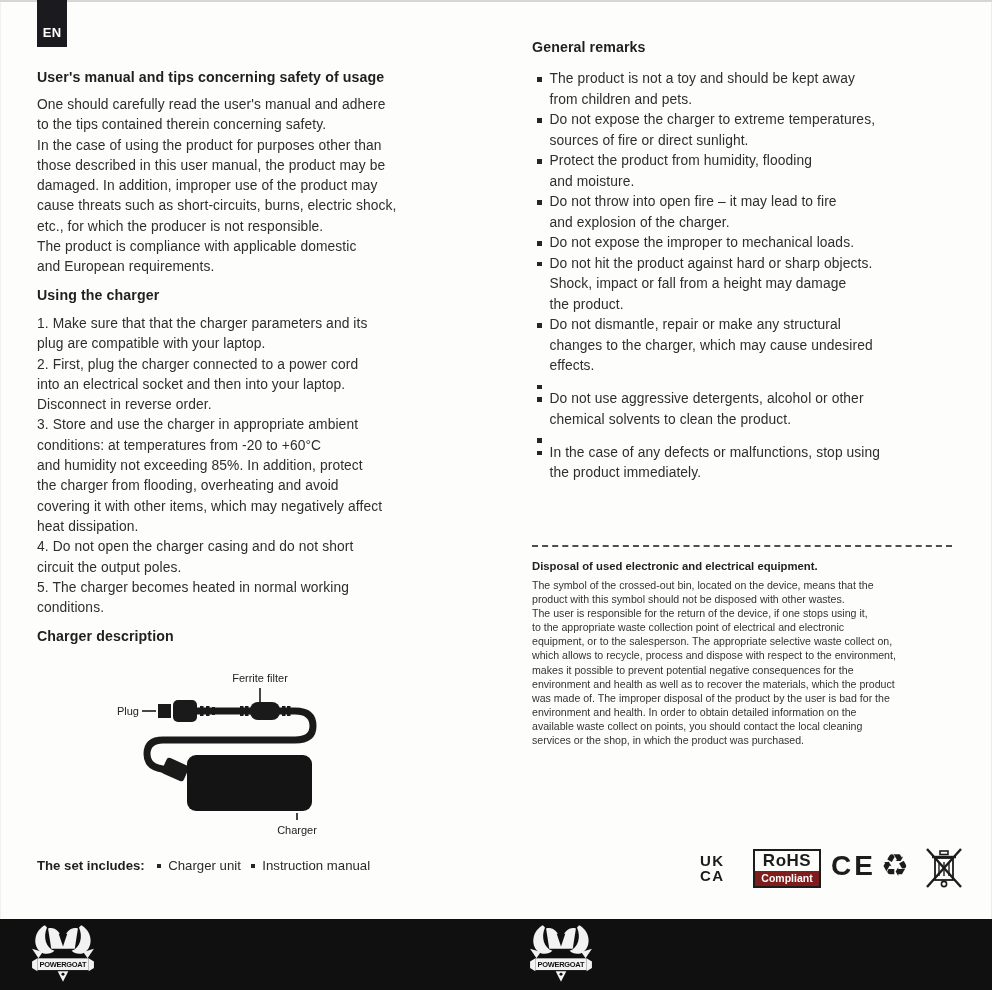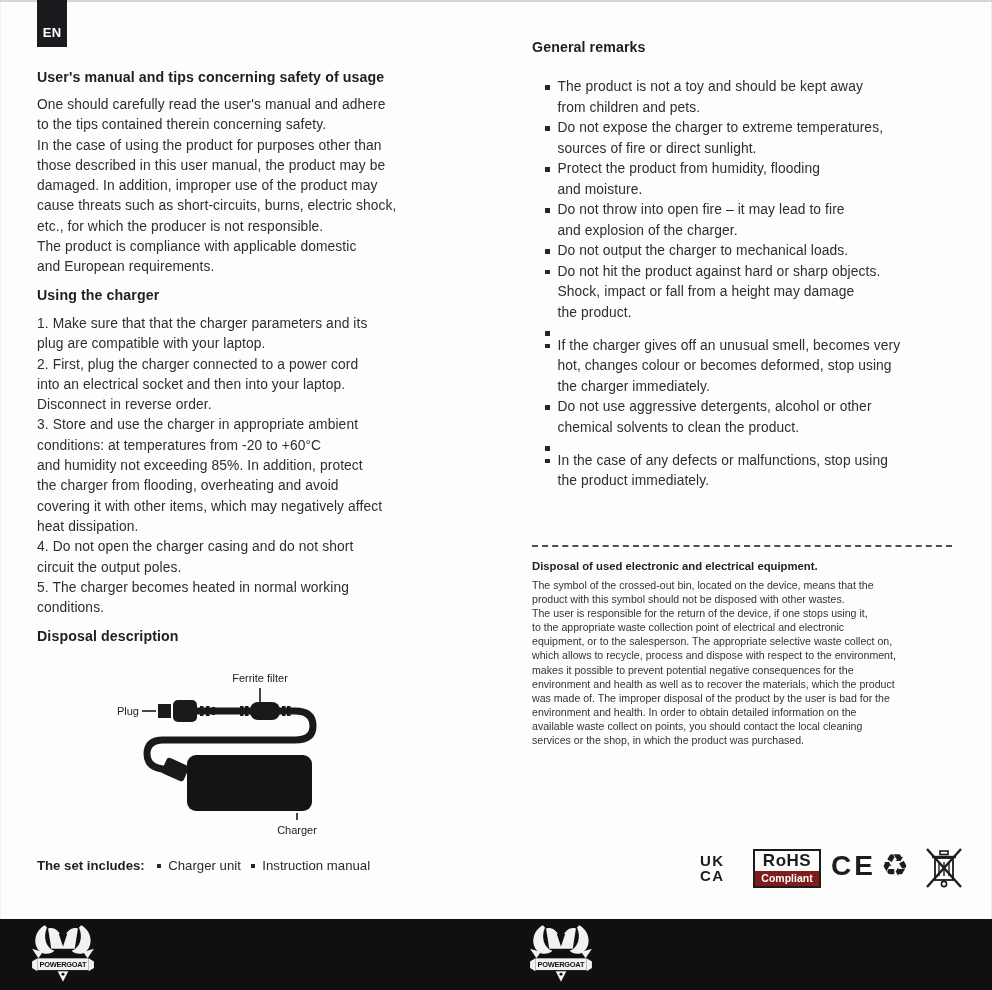--- a/index.html
+++ b/index.html
@@ -13,21 +13,21 @@
     display:flex;align-items:flex-end;justify-content:center;padding-bottom:7px;box-sizing:border-box;
   }
   .lang-badge span{color:#fff;font-weight:bold;font-size:13px;letter-spacing:.3px;}
   .col-left{position:absolute;left:37px;top:69px;width:436px;height:910px;}
   .col-right{position:absolute;left:532px;top:39px;width:426px;height:940px;}
   h1.h{position:absolute;margin:0;font-size:14.2px;font-weight:bold;color:#1f1f1f;letter-spacing:.1px;}
   h2.h{position:absolute;margin:0;font-size:14.2px;font-weight:bold;color:#1f1f1f;letter-spacing:.1px;}
   h3.h{position:absolute;margin:0;font-size:11.3px;font-weight:bold;color:#1f1f1f;}
   .body{position:absolute;margin:0;font-size:13.8px;line-height:20.3px;letter-spacing:.1px;color:#2e2e2e;}
   .pre{white-space:pre-line;}
-  .bullets{position:absolute;left:0;top:26px;margin:12px;padding:0;list-style:none;width:426px;}
+  .bullets{position:absolute;left:0;top:26px;margin:4px;padding:0;list-style:none;width:426px;}
   .bullets li{display:flex;align-items:flex-start;font-size:13.8px;line-height:20.5px;letter-spacing:.1px;}
   .sq{flex:0 0 auto;width:4.5px;height:4.5px;background:#262626;margin:8px 8px 0 1px;}
   .dotted{position:absolute;left:0;top:506px;width:420px;height:0;border-top:2px dashed #4e4e4e;}
   .small{position:absolute;margin:0;font-size:10.6px;line-height:14.1px;color:#333;}
   .marks{position:absolute;left:0;top:803px;width:426px;height:56px;}
   .ukca{position:absolute;left:168px;top:11px;font-weight:bold;font-size:15px;line-height:15px;letter-spacing:1.5px;color:#1c1c1c;}
   .rohs{position:absolute;left:221px;top:7px;width:64px;border:2.5px solid #1c1c1c;text-align:center;background:#fdfdfc;}
   .rohs .t{font-size:17px;font-weight:bold;color:#1c1c1c;letter-spacing:.5px;padding:0 2px;}
   .rohs .c{background:#7f1d1d;color:#fdfdfc;font-size:10.5px;font-weight:bold;padding:1px 2px 2px;}
   .ce{position:absolute;left:299px;top:8px;font-size:28px;font-weight:bold;letter-spacing:3px;color:#1c1c1c;}
@@ -75,21 +75,21 @@
 conditions: at temperatures from -20 to +60°C
 and humidity not exceeding 85%. In addition, protect
 the charger from flooding, overheating and avoid
 covering it with other items, which may negatively affect
 heat dissipation.
 4. Do not open the charger casing and do not short
 circuit the output poles.
 5. The charger becomes heated in normal working
 conditions.</p>
 
-    <h2 class="h" style="top:559px;">Disposal description</h2>
+    <h2 class="h" style="top:559px;">Charger description</h2>
 
     <div class="diagram">
       <svg width="436" height="178" viewBox="0 0 436 178">
 
         <path d="M 150 45 H 258 Q 276 45 276 60 Q 276 74 258 74 H 126 Q 110 74 110 88 Q 110 99 121 102 L 138 106" fill="none" stroke="#1a1a1a" stroke-width="7" stroke-linecap="round"></path>
 
         <rect x="121" y="38" width="13" height="14" fill="#1a1a1a"></rect>
         <rect x="136" y="34" width="24" height="22" rx="5" fill="#1a1a1a"></rect>
         <rect x="163" y="40" width="3.5" height="10" fill="#1a1a1a"></rect>
         <rect x="169" y="40" width="3.5" height="10" fill="#1a1a1a"></rect>
@@ -143,36 +143,36 @@
           <span class="pre">Protect the product from humidity, flooding
 and moisture.</span>
         </li>
       <li>
           <span class="sq"></span>
           <span class="pre">Do not throw into open fire – it may lead to fire
 and explosion of the charger.</span>
         </li>
       <li>
           <span class="sq"></span>
-          <span class="pre">Do not output the charger to mechanical loads.</span>
+          <span class="pre">Do not expose the improper to mechanical loads.</span>
         </li>
       <li>
           <span class="sq"></span>
           <span class="pre">Do not hit the product against hard or sharp objects.
 Shock, impact or fall from a height may damage
 the product.</span>
         </li>
       <li>
           <span class="sq"></span>
-        </li>
-      <li>
-          <span class="sq"></span>
-          <span class="pre">If the charger gives off an unusual smell, becomes very
-hot, changes colour or becomes deformed, stop using
-the charger immediately.</span>
+          <span class="pre">Do not dismantle, repair or make any structural
+changes to the charger, which may cause undesired
+effects.</span>
+        </li>
+      <li>
+          <span class="sq"></span>
         </li>
       <li>
           <span class="sq"></span>
           <span class="pre">Do not use aggressive detergents, alcohol or other
 chemical solvents to clean the product.</span>
         </li>
       <li>
           <span class="sq"></span>
         </li>
       <li>

